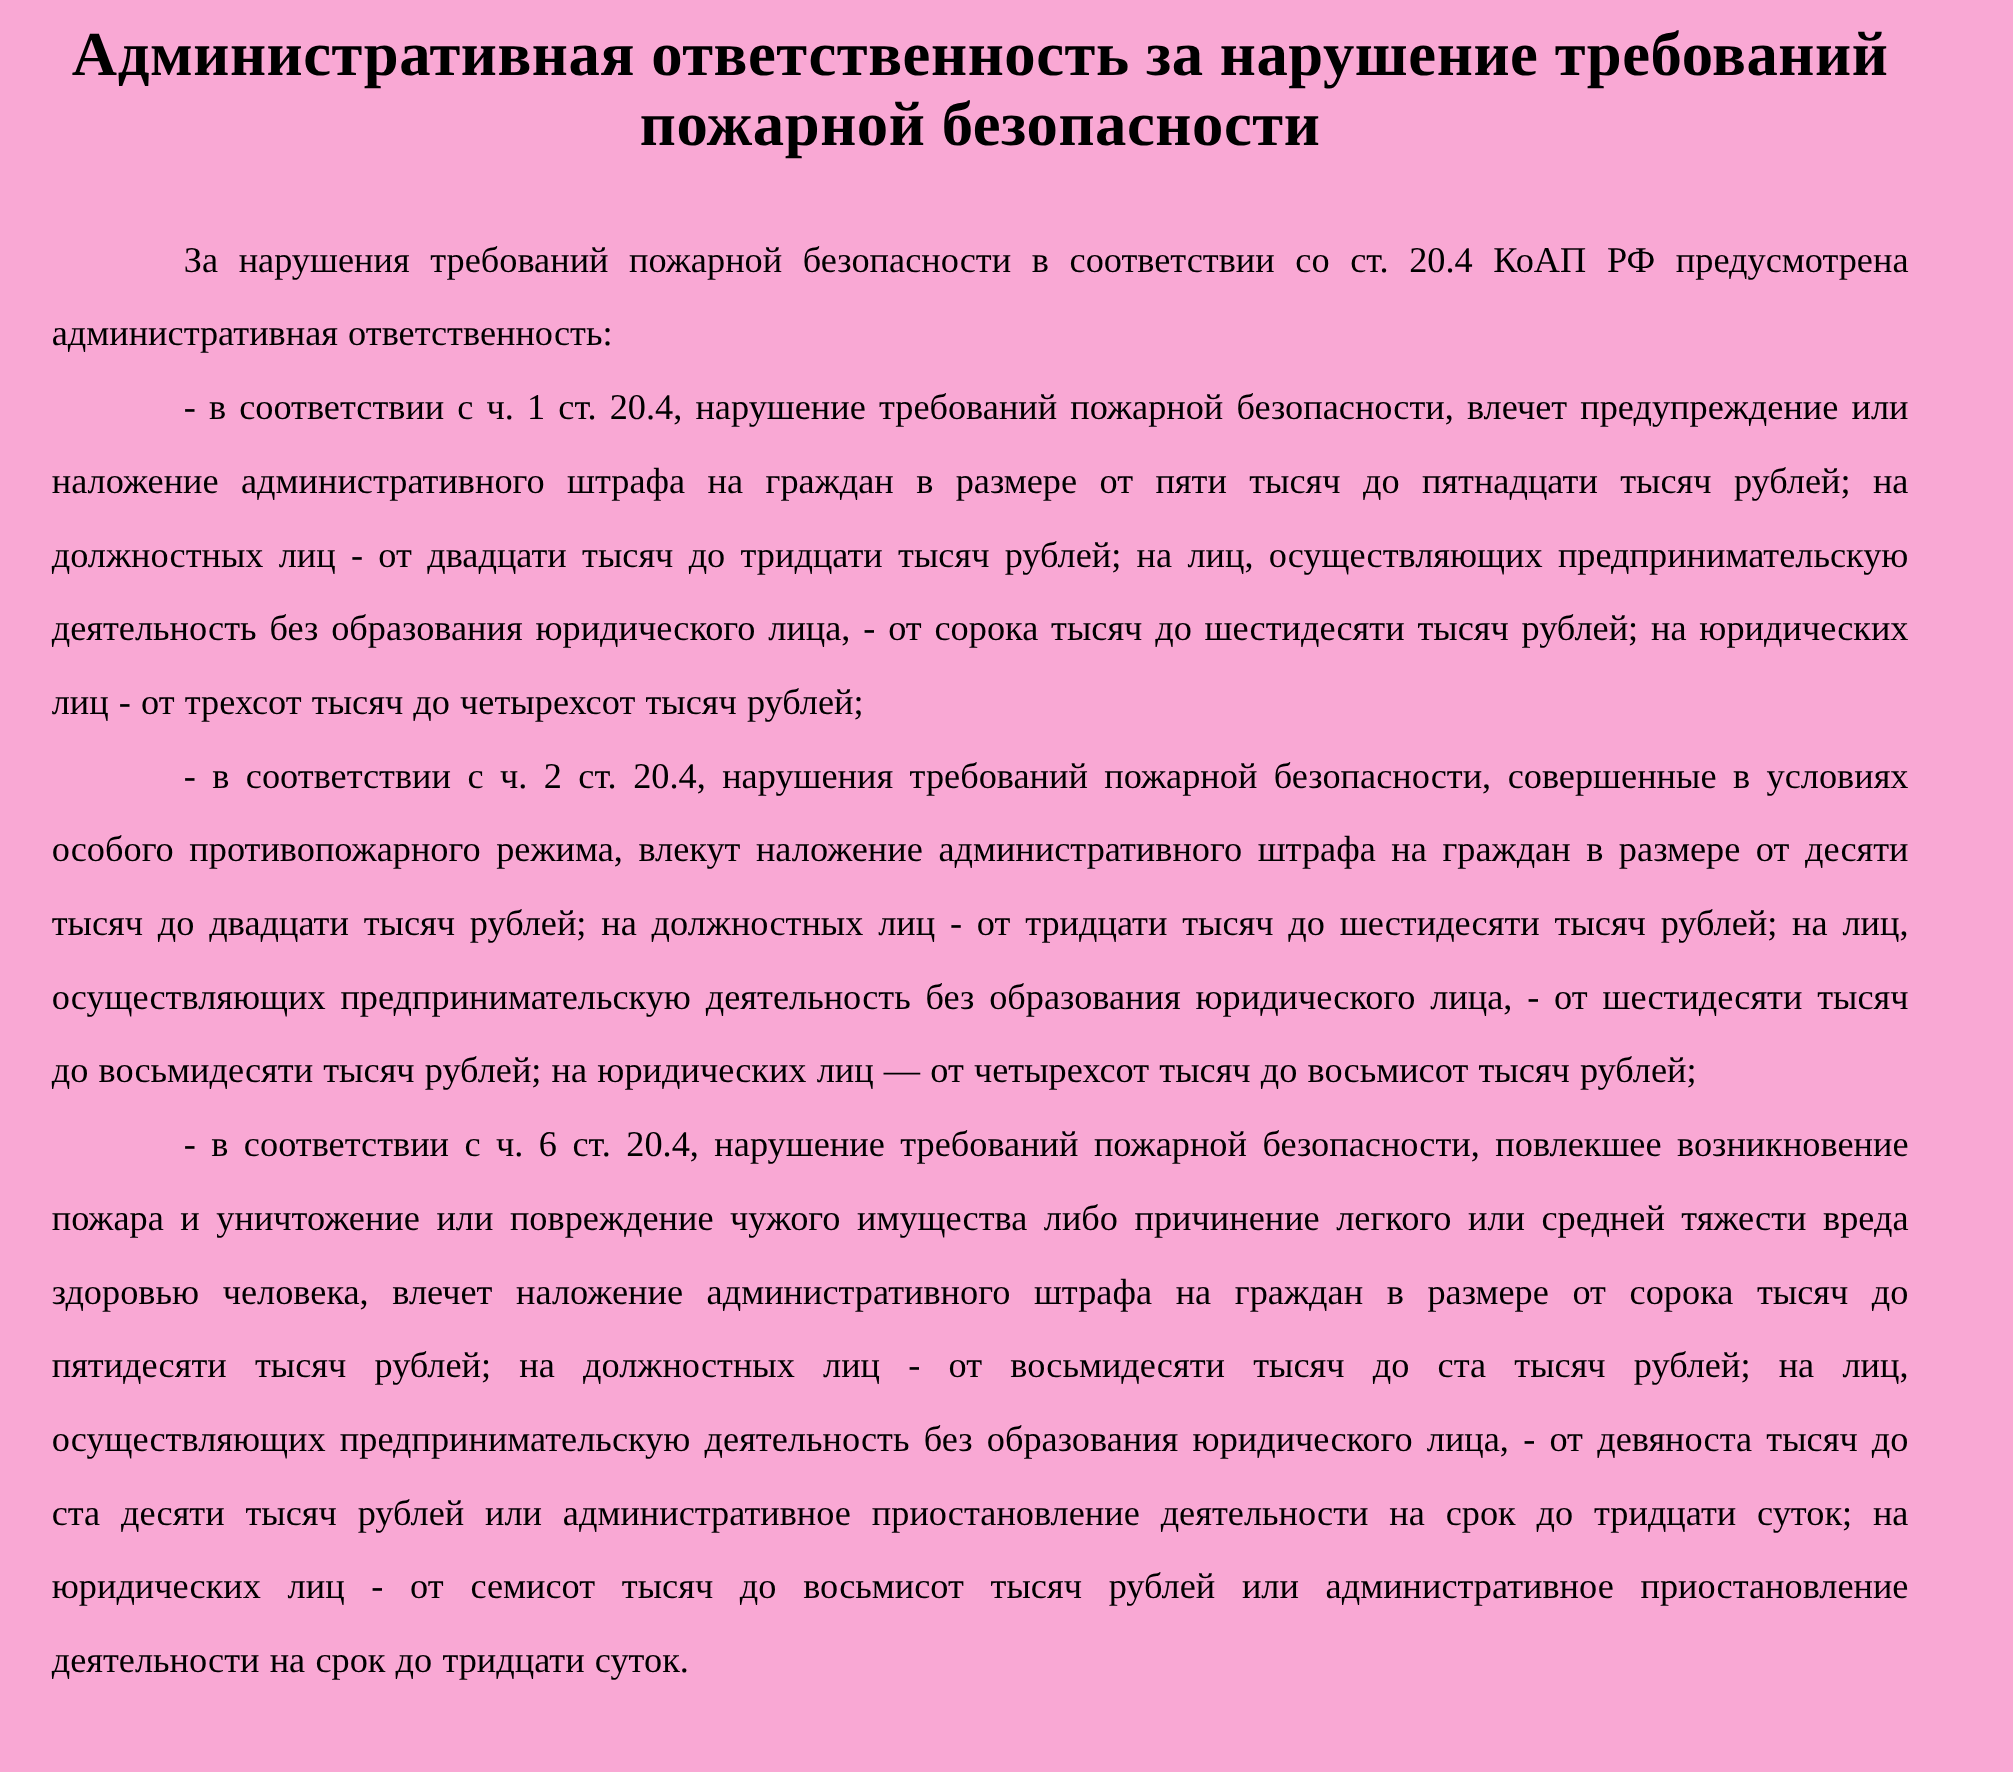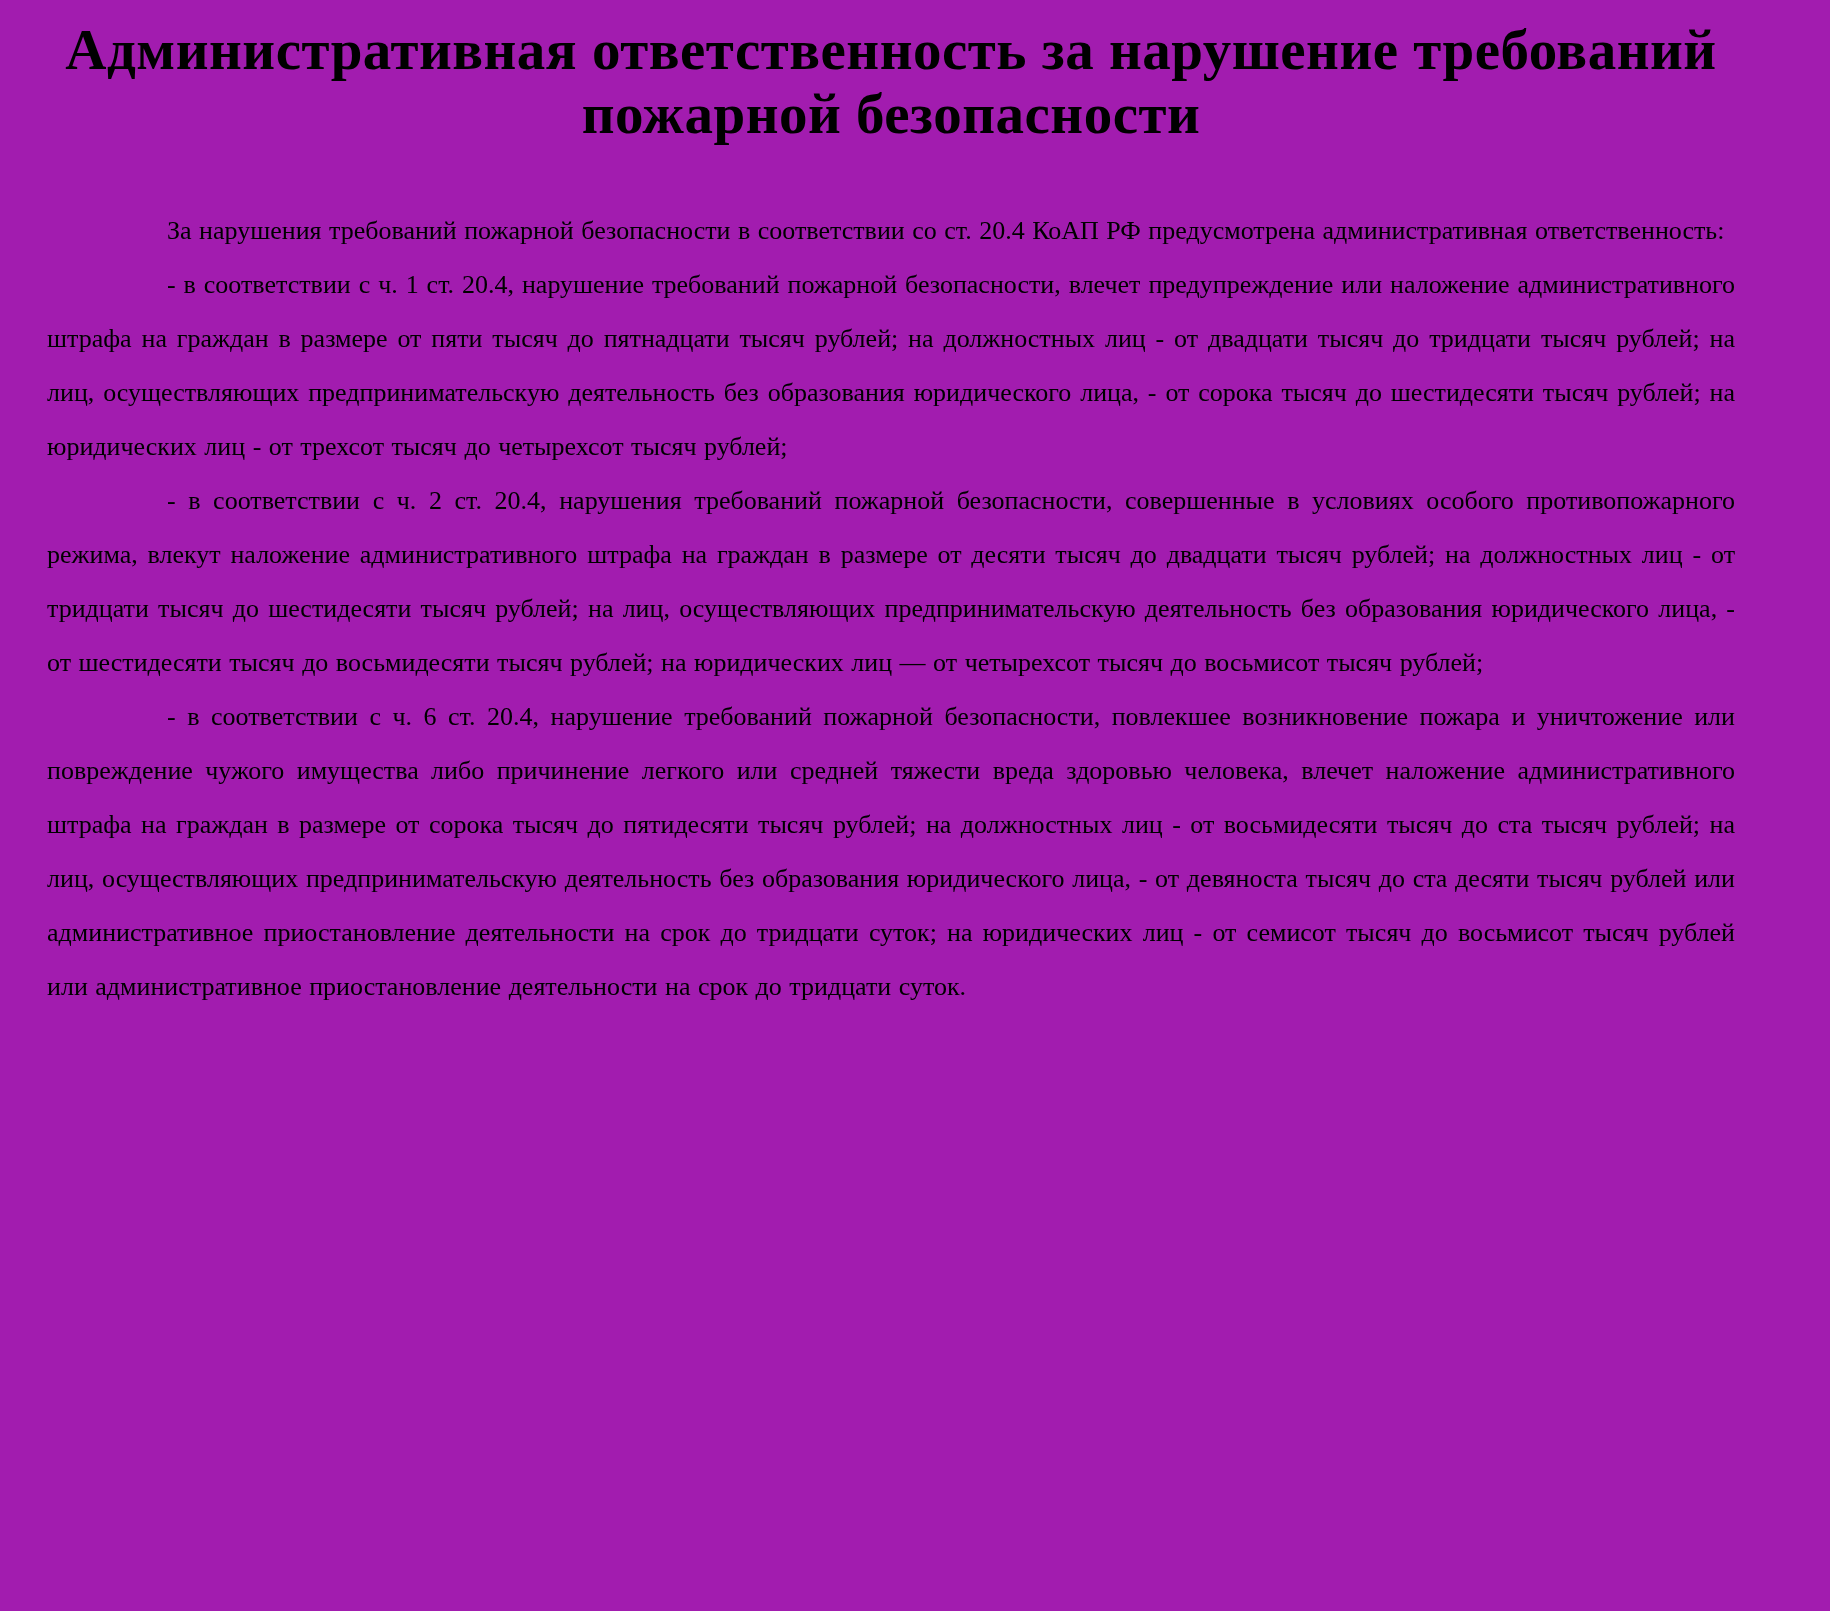--- a/index.html
+++ b/index.html
@@ -13,34 +13,34 @@
     box-sizing: border-box;
     font-family: "Liberation Serif", serif;
     color: #000000;
     overflow: hidden;
   }
   .page {
     box-sizing: border-box;
     width: 1830px;
     min-height: 1611px;
     padding: 18px 95px 16px 47px;
-    background: #a21caf;
+    background: #f9a8d4;
   }
   .doc-title {
     margin: 0 0 58px 0;
     font-size: 57px;
     line-height: 1.12;
     font-weight: bold;
     text-align: center;
     letter-spacing: 0.5px;
   }
   .body-text p.para {
     margin: 0;
-    font-size: 26px;
-    line-height: 54px;
+    font-size: 33px;
+    line-height: 67px;
     text-align: justify;
     text-indent: 120px;
     word-spacing: 1px;
   }
   .body-text .bold {
     font-weight: normal;
   }
 </style>
 </head>
 <body>

